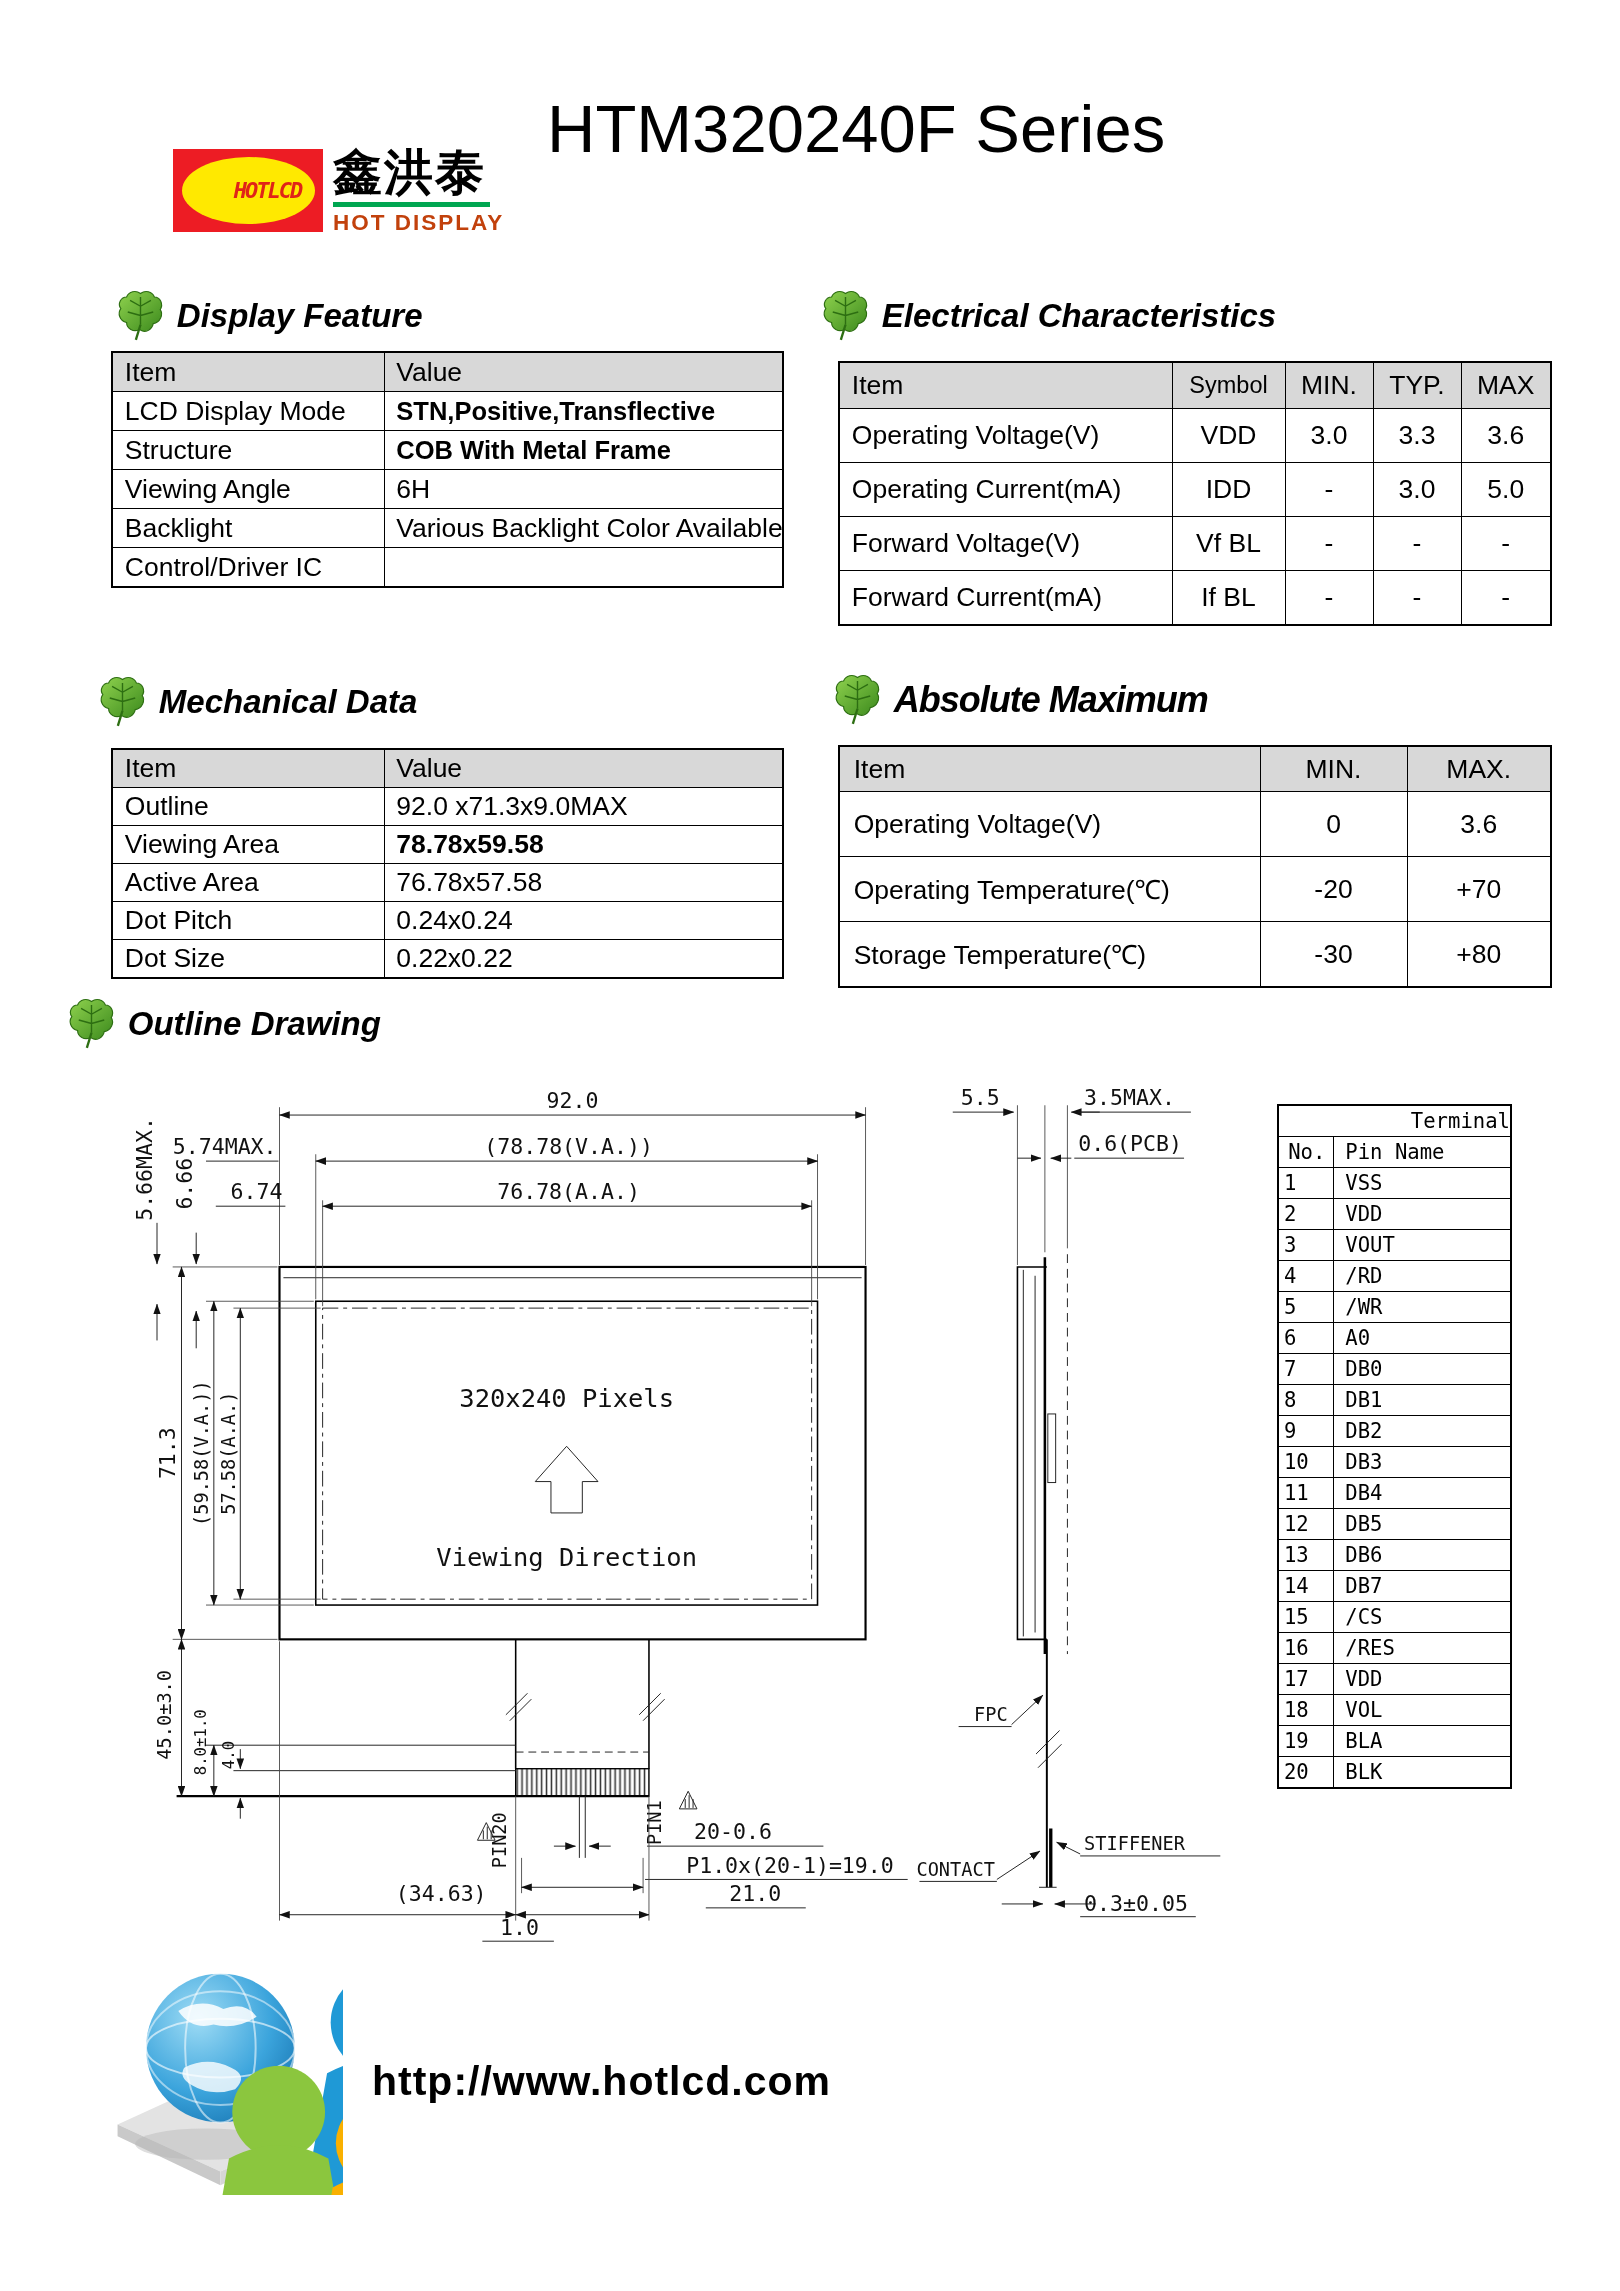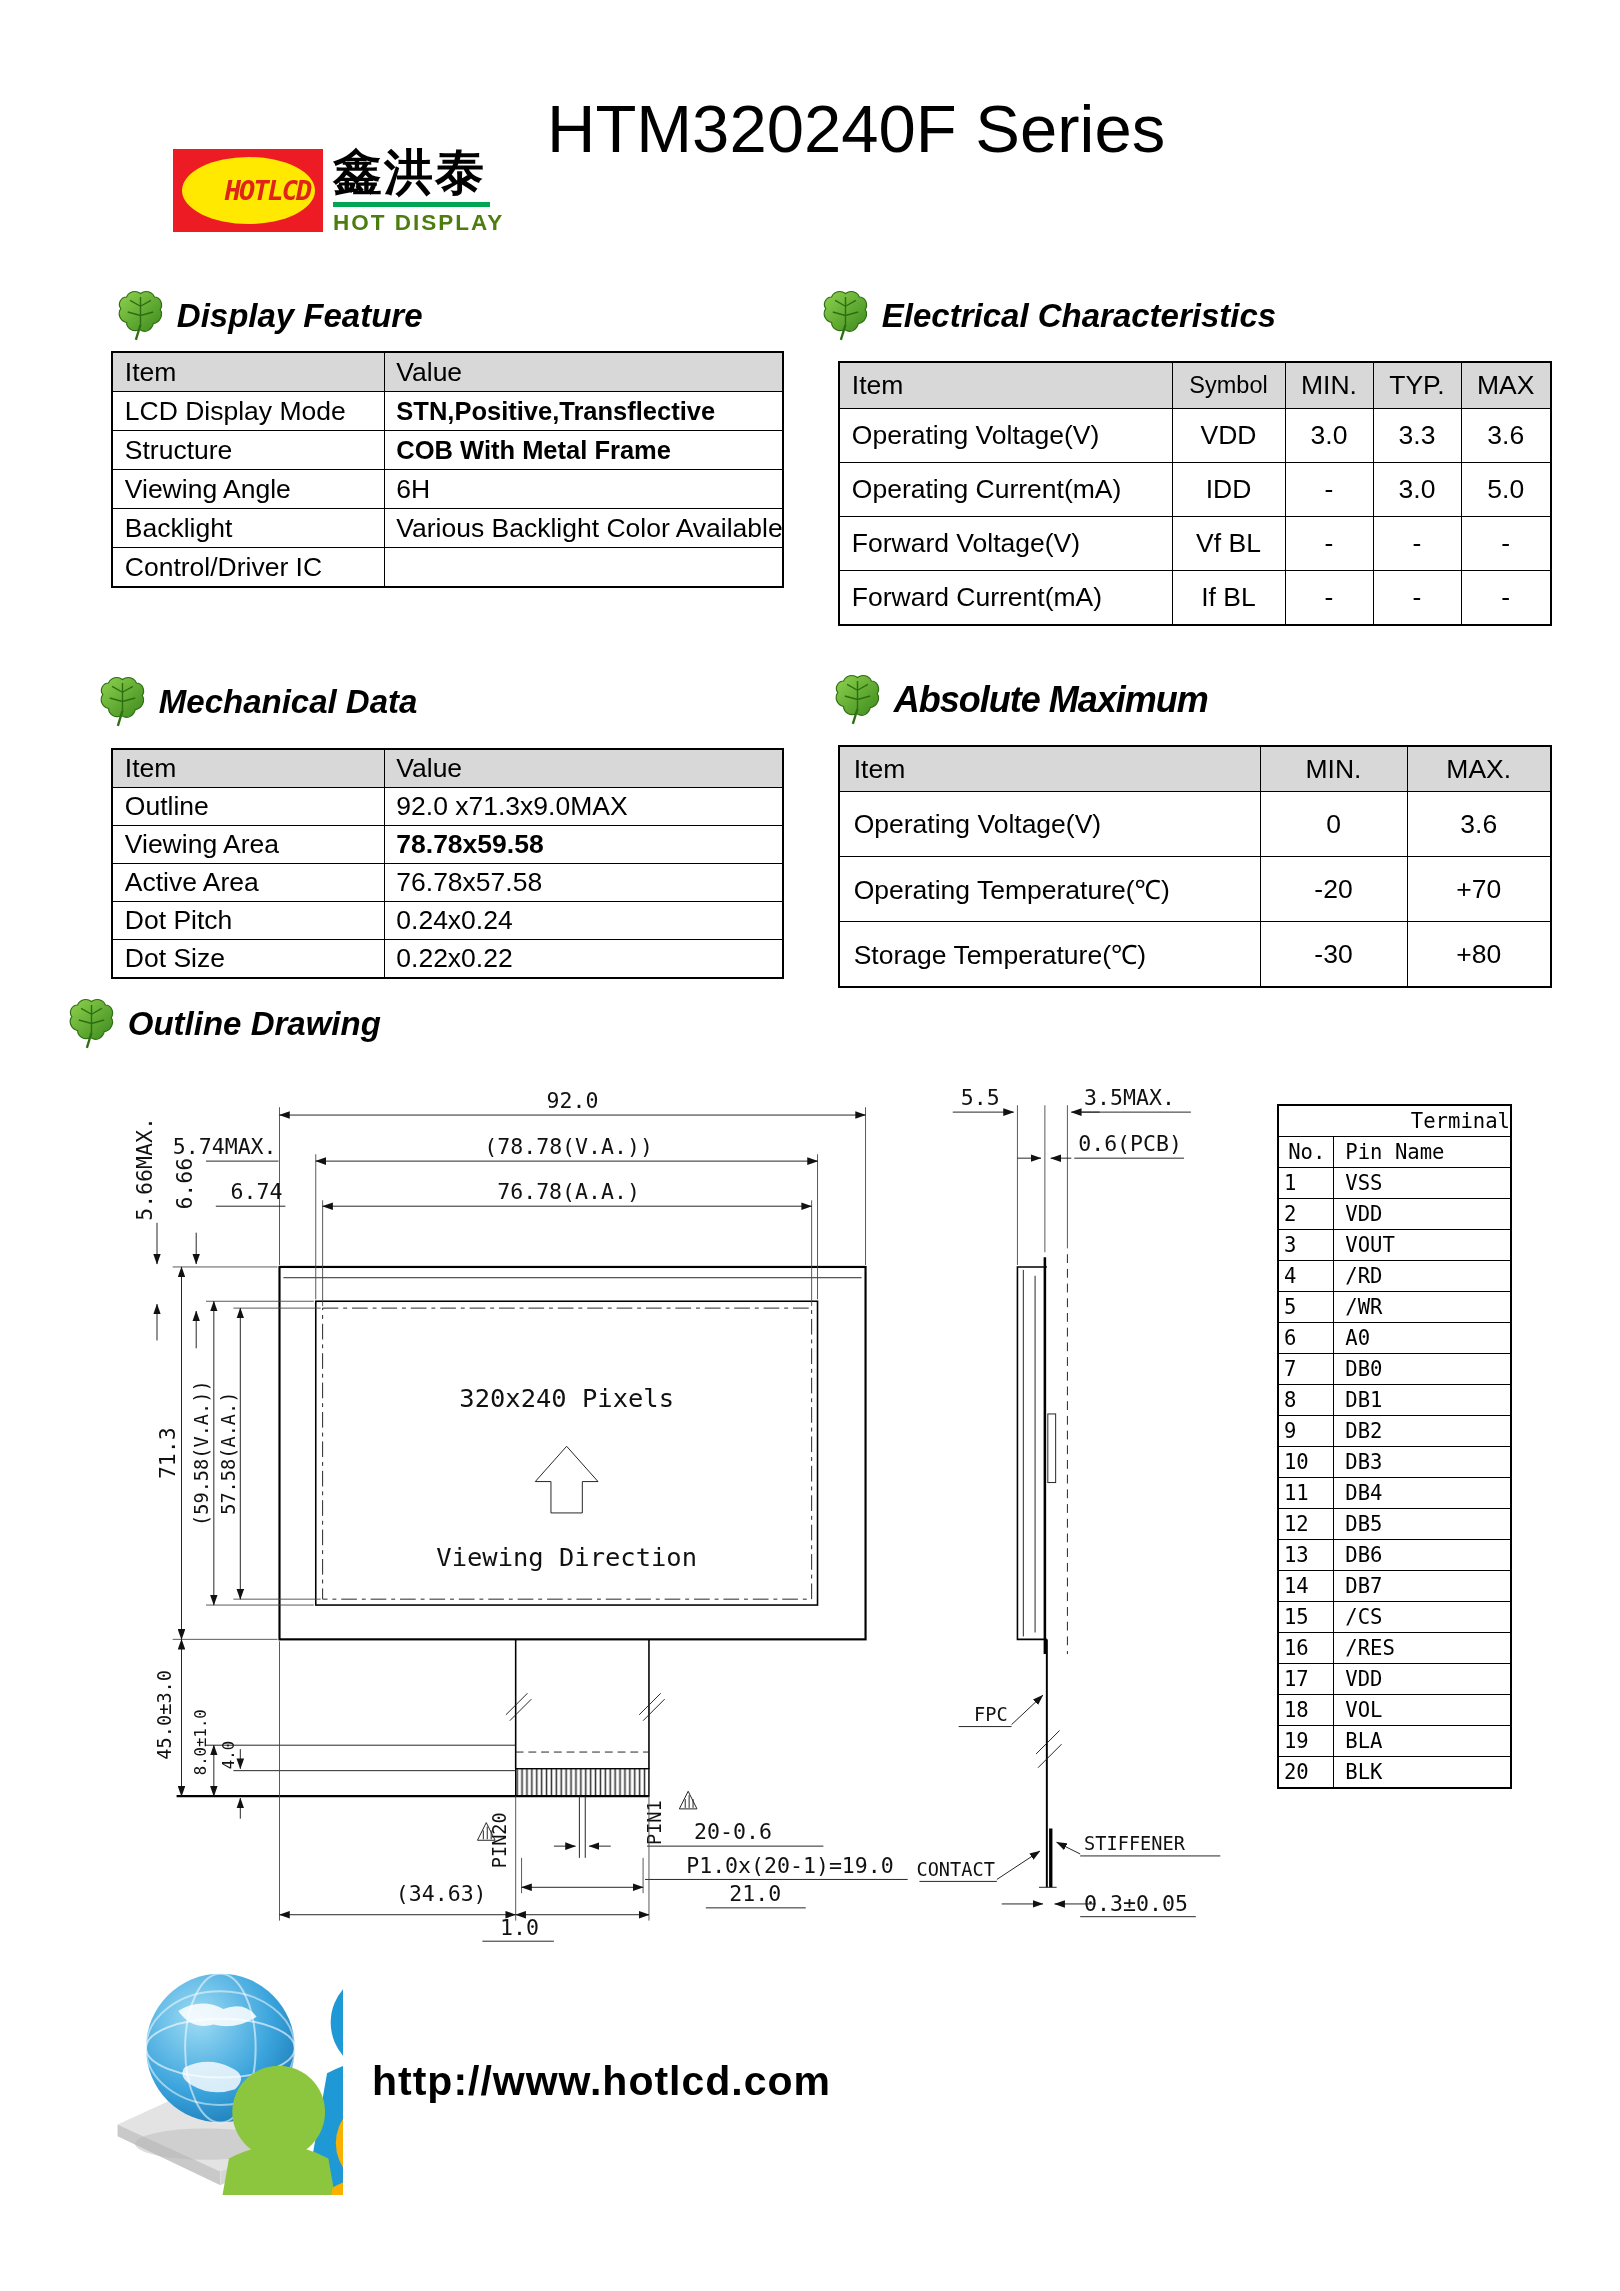--- a/index.html
+++ b/index.html
@@ -9,25 +9,25 @@
     -webkit-font-smoothing:antialiased;
   }
   .abs{position:absolute;}
 
   
   .logo-box{left:173px;top:149px;width:150px;height:83px;background:#ed1c24;
     display:flex;align-items:center;justify-content:center;}
   .logo-oval{width:133px;height:67px;background:#ffe900;border-radius:50%;
     display:flex;align-items:center;justify-content:center;}
   .logo-oval span{color:#e02418;font-weight:bold;font-style:italic;
-    font-family:"DejaVu Sans Mono",monospace;font-size:27px;letter-spacing:-2px;margin-left:39px;}
+    font-family:"DejaVu Sans Mono",monospace;font-size:22px;letter-spacing:-2px;margin-left:39px;}
   .logo-right{left:333px;top:145px;width:216px;}
   .logo-cn{font-size:49px;font-weight:bold;line-height:55px;letter-spacing:2px;white-space:nowrap;}
   .logo-bar{width:157px;height:4.9px;background:#00a651;margin-top:2px;}
-  .logo-en{font-size:22.5px;font-weight:bold;color:#4d7c0f;letter-spacing:2px;margin-top:2.9px;white-space:nowrap;}
+  .logo-en{font-size:22.5px;font-weight:bold;color:#c2410c;letter-spacing:2px;margin-top:2.9px;white-space:nowrap;}
   .doc-title{left:547px;top:90px;font-size:67px;font-weight:400;letter-spacing:0px;white-space:nowrap;}
 
   
   .sec-head{display:flex;align-items:center;gap:11.8px;font-style:italic;}
   .sec-head .txt{font-size:33px;font-weight:bold;white-space:nowrap;}
   .sec-head.black .txt{font-size:36px;font-weight:900;letter-spacing:-1px;}
   .leaf{width:49px;height:51px;flex:0 0 auto;}
 
   
   table.spec{border-collapse:collapse;border:2px solid #000;table-layout:fixed;}

